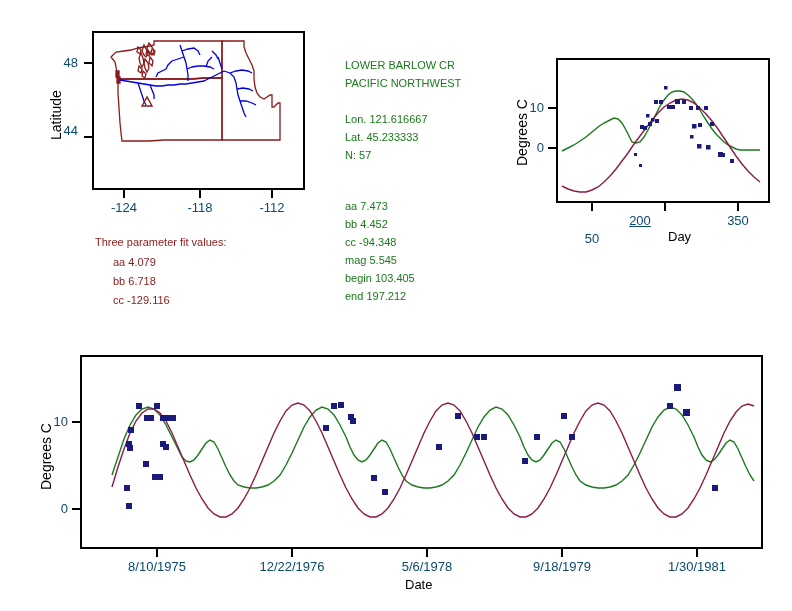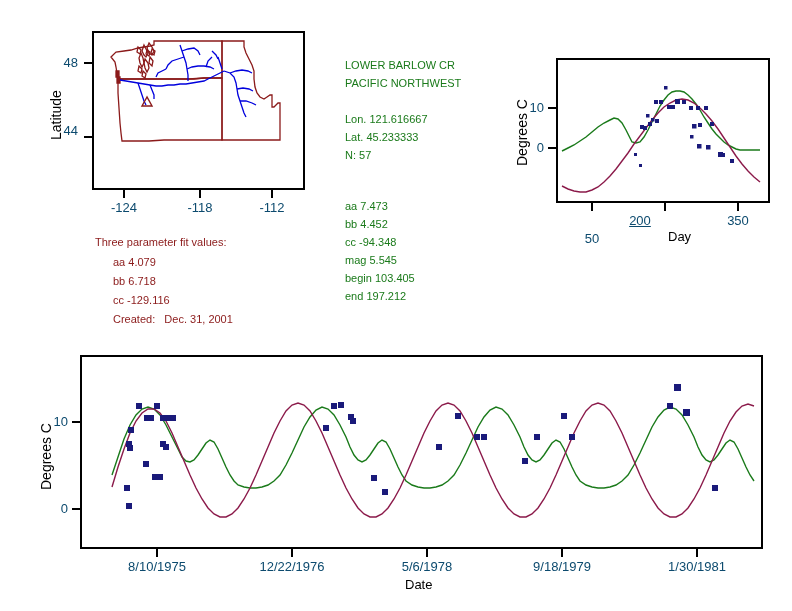--- a/index.html
+++ b/index.html
@@ -163,21 +163,20 @@
   <div class="textblock green-text no-sel" style="left:345px; top:216px;">bb 4.452</div>
   <div class="textblock green-text no-sel" style="left:345px; top:234px;">cc -94.348</div>
   <div class="textblock green-text no-sel" style="left:345px; top:252px;">mag 5.545</div>
   <div class="textblock green-text no-sel" style="left:345px; top:270px;">begin 103.405</div>
   <div class="textblock green-text no-sel" style="left:345px; top:288px;">end 197.212</div>
 
   <div class="textblock red-text no-sel" style="left:95px; top:234px;">Three parameter fit values:</div>
   <div class="textblock red-text no-sel" style="left:113px; top:254px;">aa 4.079</div>
   <div class="textblock red-text no-sel" style="left:113px; top:273px;">bb 6.718</div>
   <div class="textblock red-text no-sel" style="left:113px; top:292px;">cc -129.116</div>
-  <div class="textblock red-text no-sel" style="left:113px; top:311px;">Created:   Dec. 31, 2001</div>
 
   <div class="frame" style="left:556px; top:58px; width:214px; height:145px;">
     <svg width="210" height="141" viewBox="0 0 210 141">
 
       <path d="M4,91 L10,88 L16,85 L22,81 L28,77 L34,72 L40,67 L46,63
                L52,60 L56,58 L60,59 L64,63 L68,70 L72,78 L74,82
                L78,83 L82,82 L86,77 L90,70 L94,62 L98,54 L102,46
                L106,40 L110,35 L114,32 L118,31 L122,31 L126,32
                L130,35 L134,39 L138,44 L142,50 L146,57 L150,63
                L154,69 L158,74 L162,78 L166,82 L170,85 L174,87

